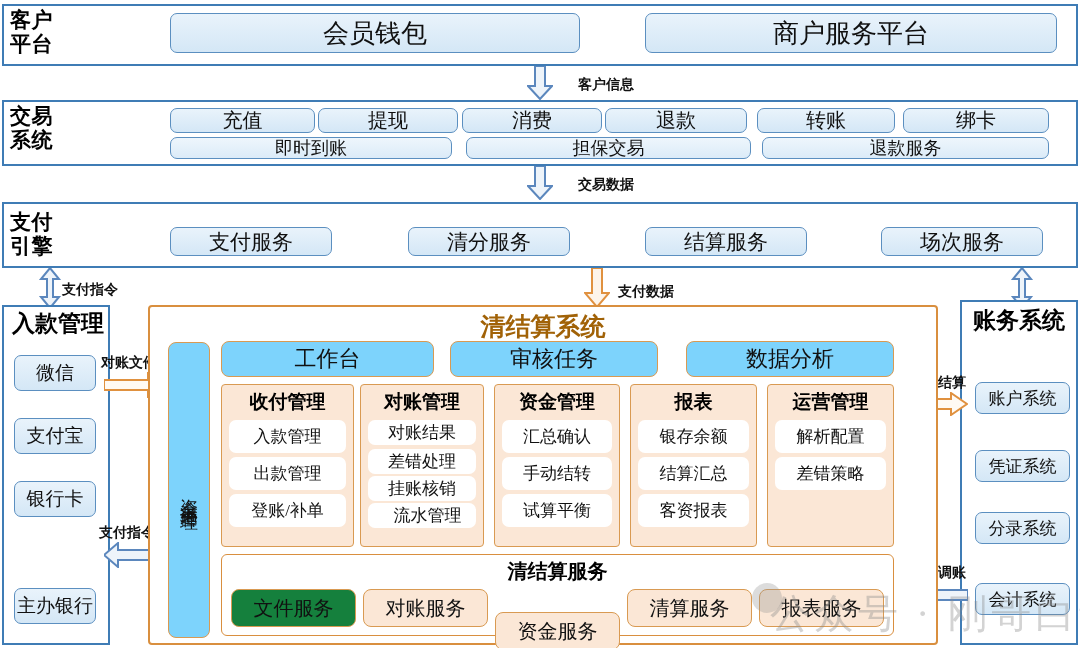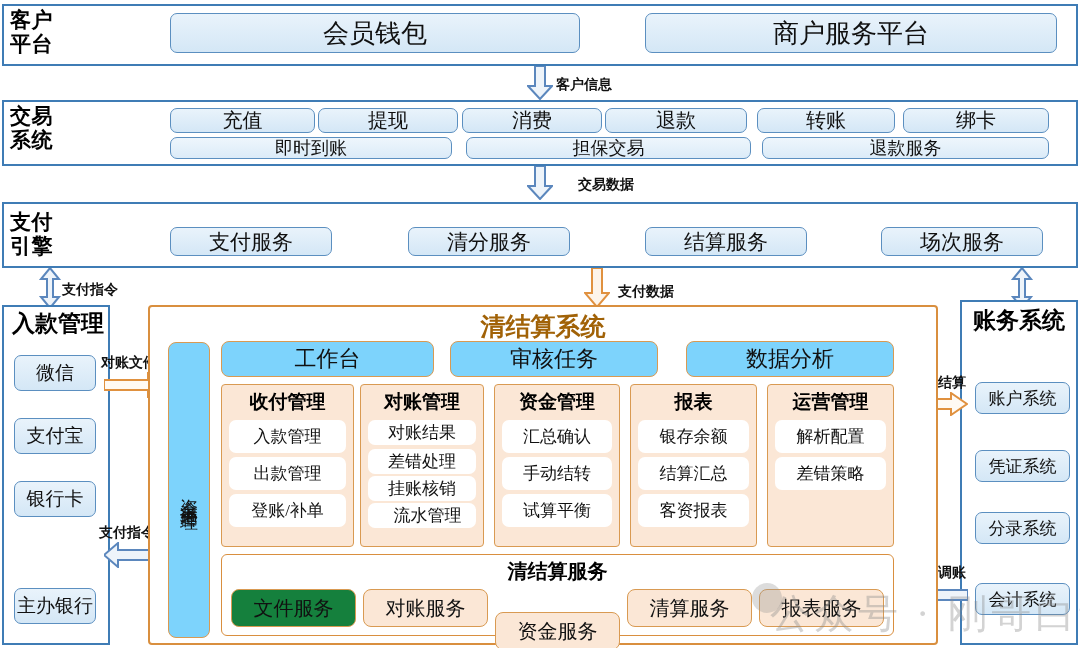--- a/index.html
+++ b/index.html
@@ -76,21 +76,21 @@
 <div class="band-label" style="left:10px;top:8px;font-size:21px;">
   <div>客户</div>
   <div>平台</div>
 </div>
 <div class="blue-pill" style="position:absolute;left:170px;top:13px;width:410px;height:40px;font-size:26px;">会员钱包</div>
 <div class="blue-pill" style="position:absolute;left:645px;top:13px;width:412px;height:40px;font-size:26px;">商户服务平台</div>
 
 <svg class="v-arrow" style="left:527px;top:66px;" width="26" height="34" viewBox="0 0 26 34">
   <path d="M8,0 L18,0 L18,20 L25,20 L13,33 L1,20 L8,20 Z" fill="#eef4fa" stroke="#5b87bd" stroke-width="2"></path>
 </svg>
-<div class="lbl" style="left:556px;top:76px;">客户信息</div>
+<div class="lbl" style="left:578px;top:76px;">客户信息</div>
 
 <div class="band" style="left:2px;top:100px;width:1076px;height:66px;">
 </div>
 <div class="band-label" style="left:10px;top:104px;font-size:21px;">
   <div>交易</div>
   <div>系统</div>
 </div>
 
 <div class="blue-pill" style="position:absolute;left:170px;top:108px;width:145px;height:25px;font-size:20px;">充值</div>
 <div class="blue-pill" style="position:absolute;left:318px;top:108px;width:140px;height:25px;font-size:20px;">提现</div>

